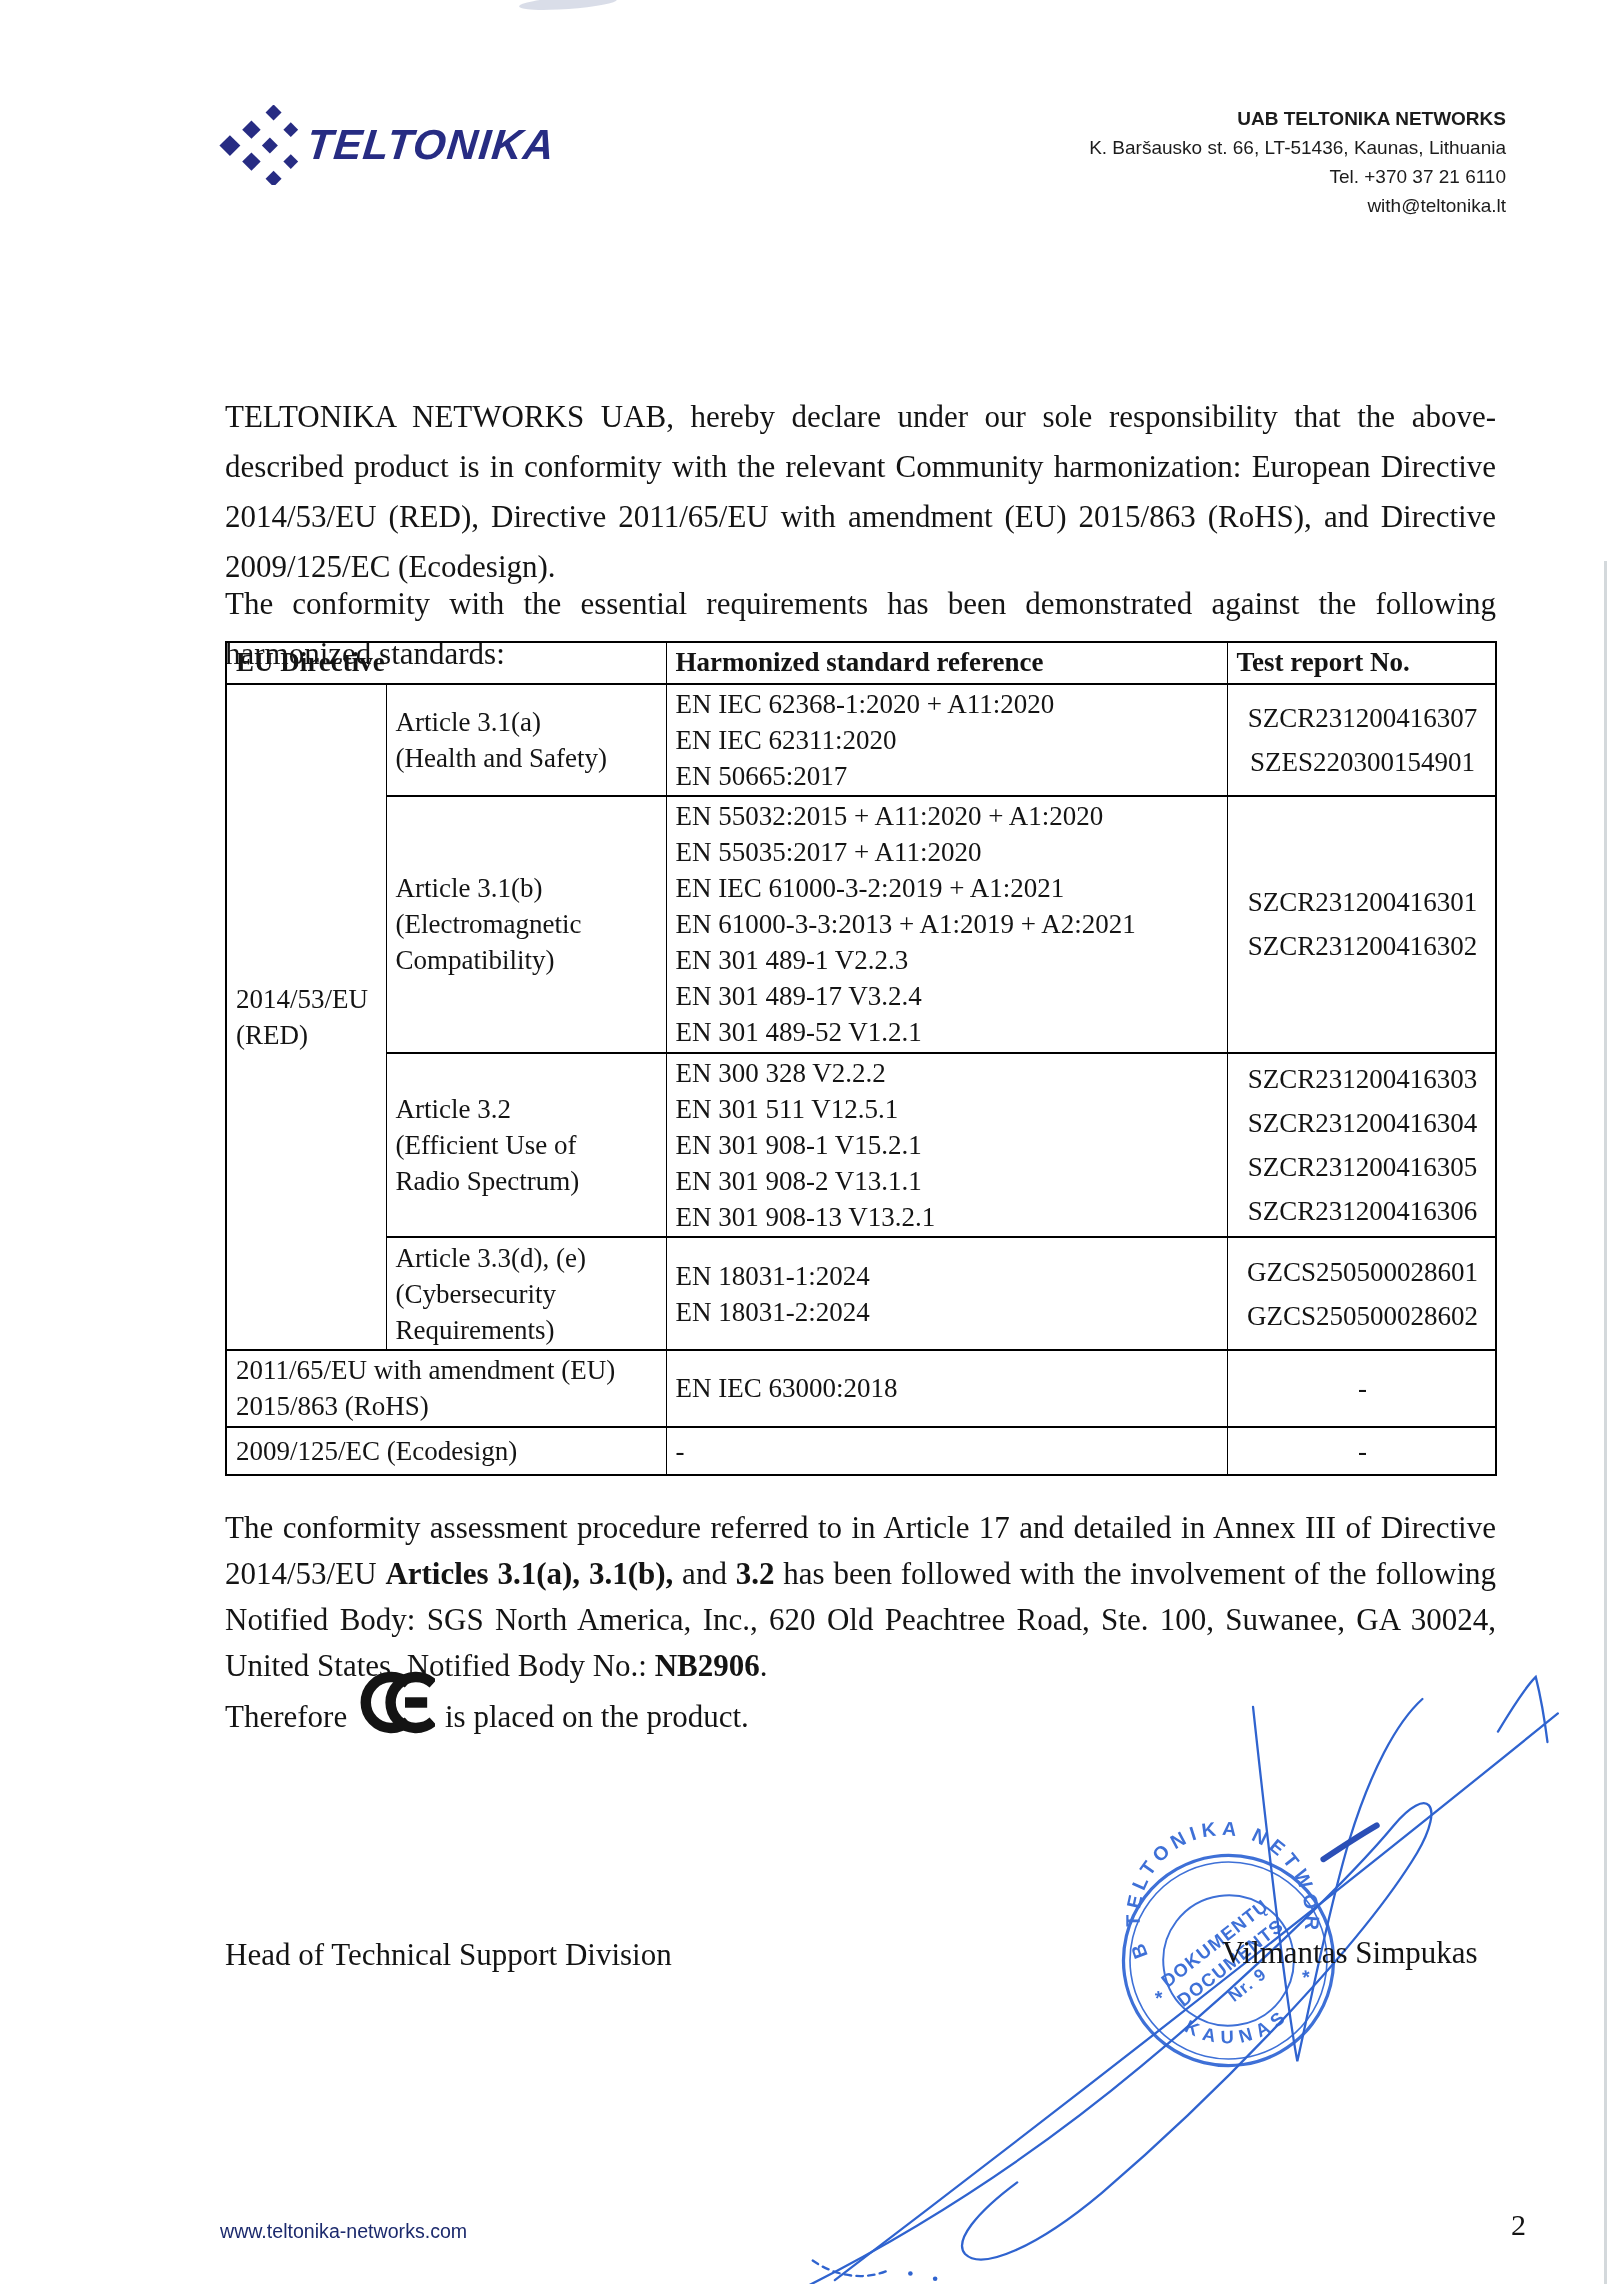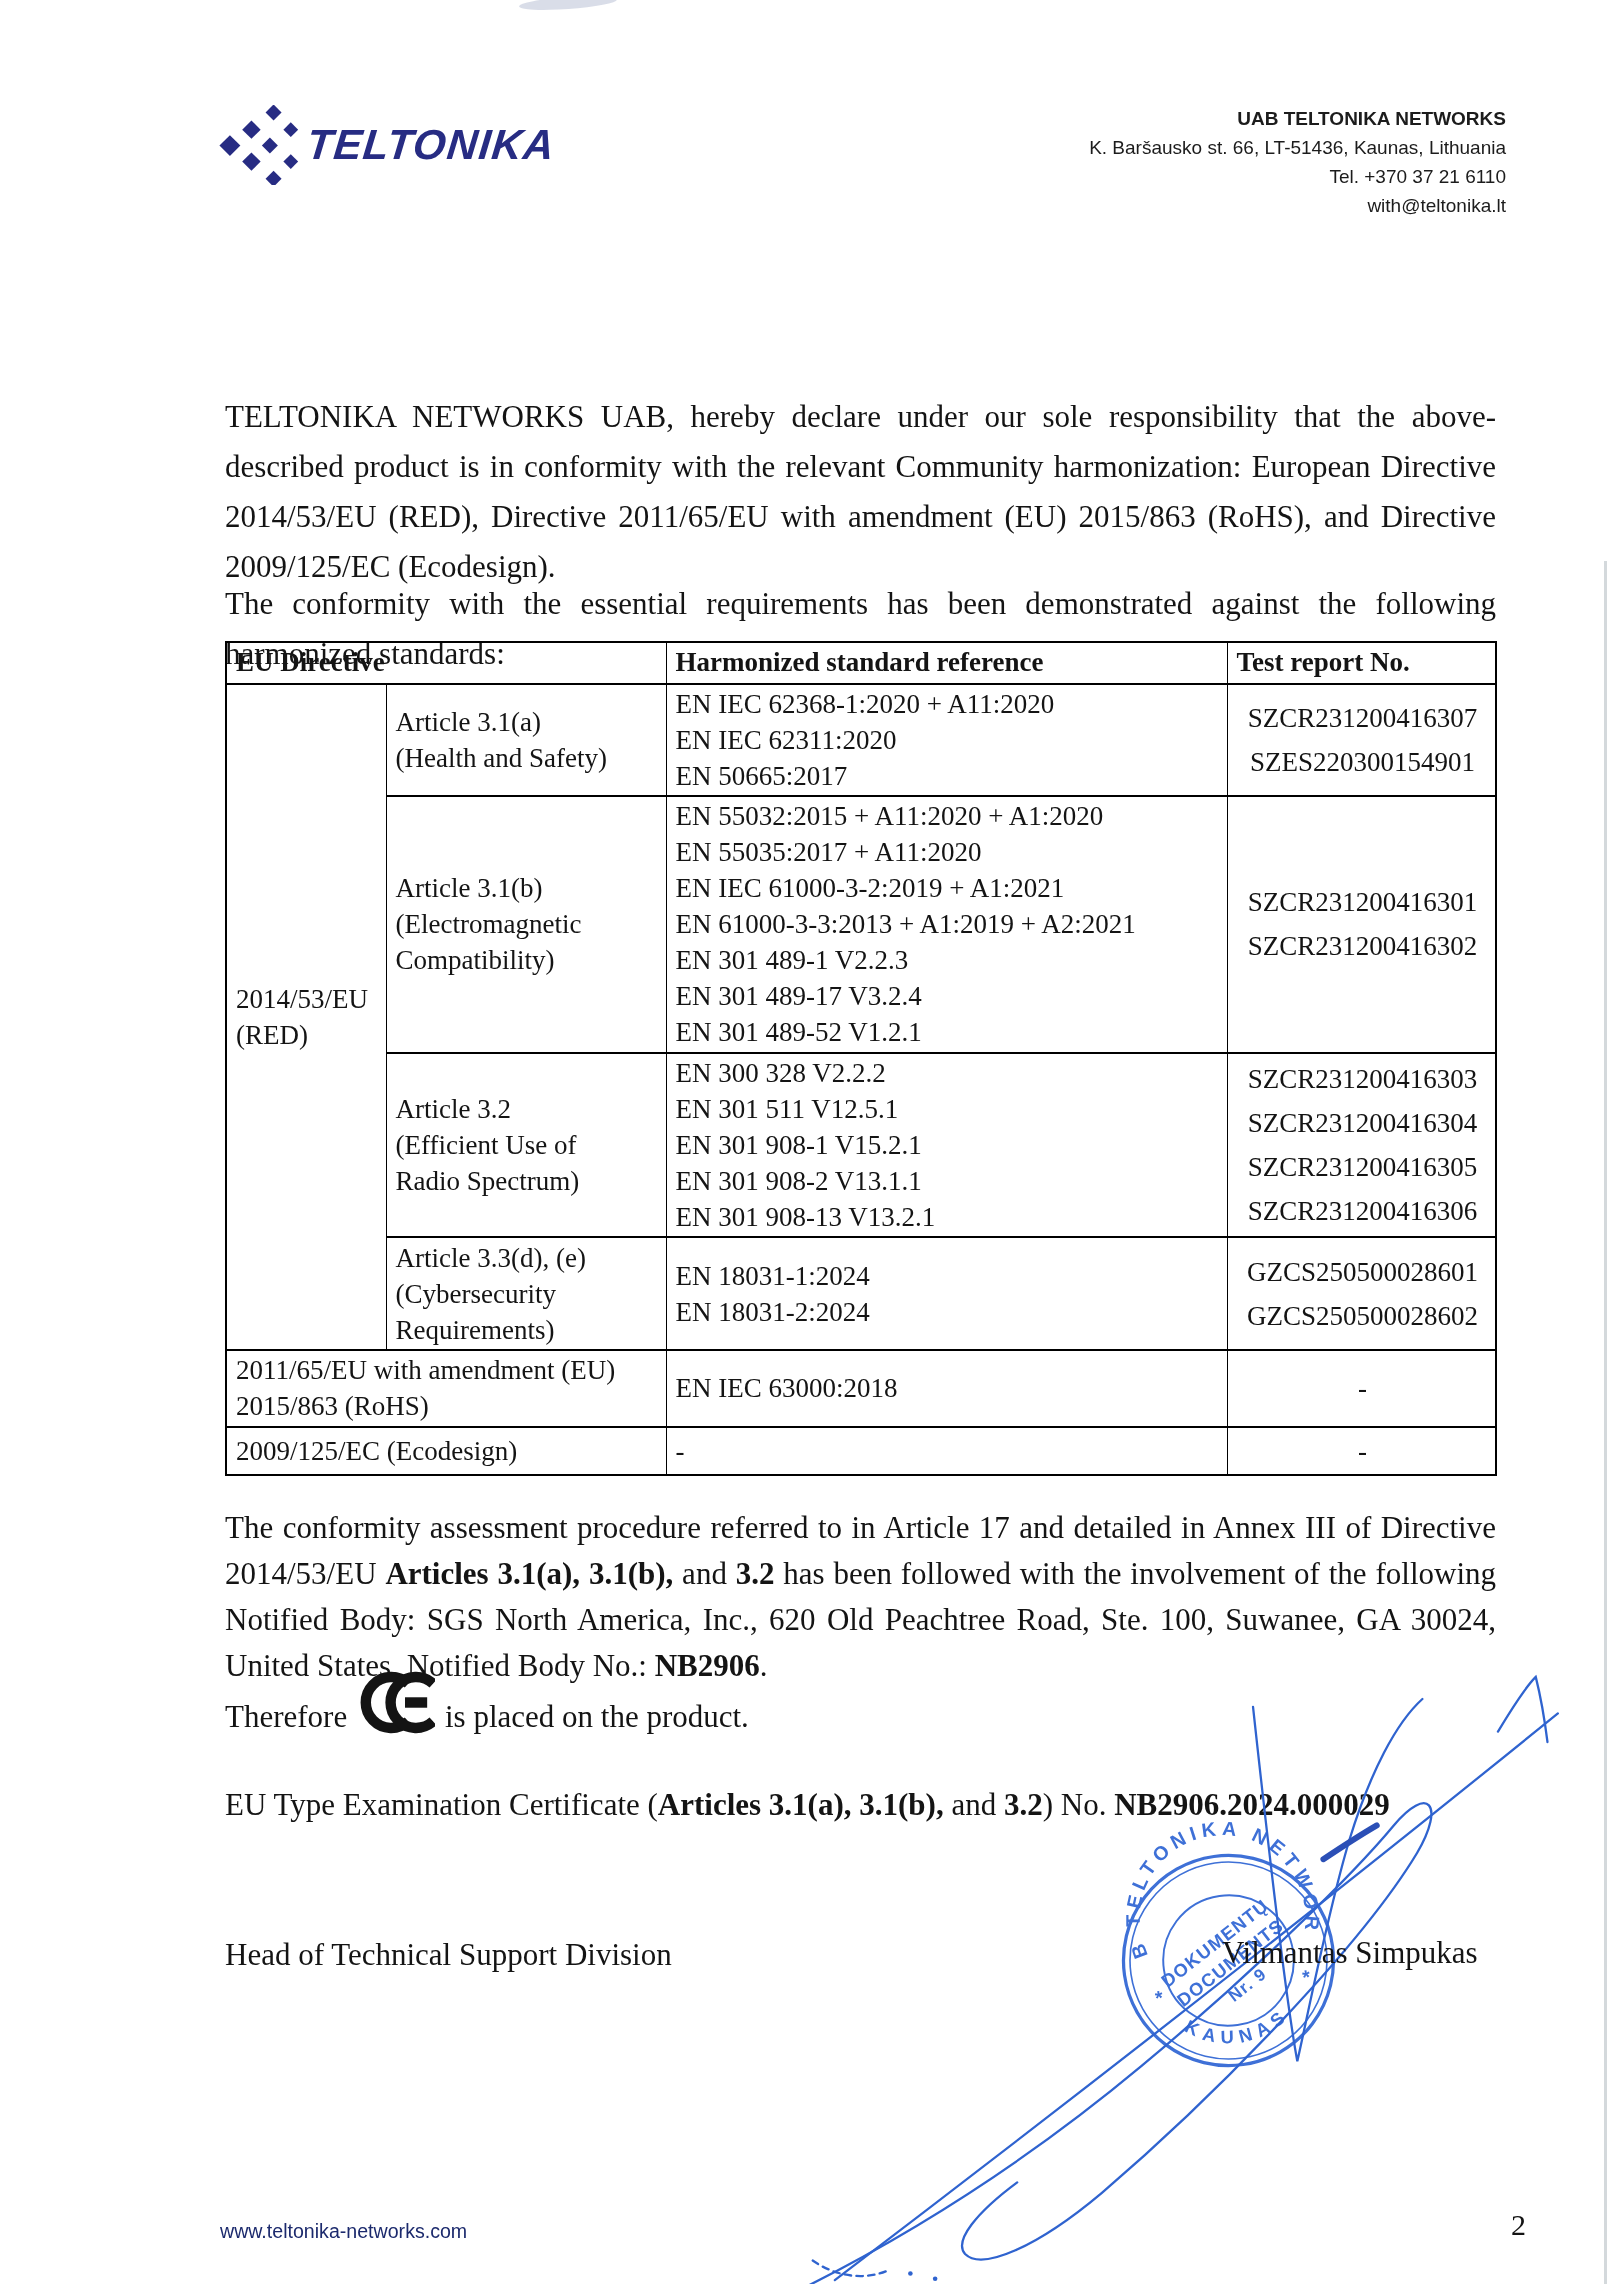--- a/index.html
+++ b/index.html
@@ -271,21 +271,20 @@
     <svg class="ce-mark" viewBox="0 0 118 96" aria-hidden="true">
       <g stroke="#141414" stroke-width="16" fill="none" stroke-linecap="butt">
         <path d="M77 19 A39 39 0 1 0 77 77"></path>
         <path d="M115 19 A39 39 0 1 0 115 77"></path>
         <line x1="72" y1="48" x2="106" y2="48"></line>
       </g>
     </svg>
     <span class="txt">is placed on the product.</span>
   </div>
 
-  <p class="cert-line"><span>EU Type Examination Certificate (</span><span class="bold">Articles 3.1(a), 3.1(b),</span><span> and </span><span class="bold">3.2</span><span>) No. </span><span class="bold">NB2906.2024.000029</span></p>
 
   <div class="sig-title">Head of Technical Support Division</div>
   <div class="sig-name">Vilmantas Simpukas</div>
 
   <svg class="stamp" viewBox="0 0 440 440" aria-hidden="true">
     <defs>
       <path id="arcTop" d="M 97.3 187.1 A 127 127 0 1 1 342.7 187.1" fill="none"></path>
       <path id="arcBottom" d="M 122.7 301.6 A 127 127 0 0 0 317.3 301.6" fill="none"></path>
     </defs>
     <g stroke="#3066d4" fill="none">

